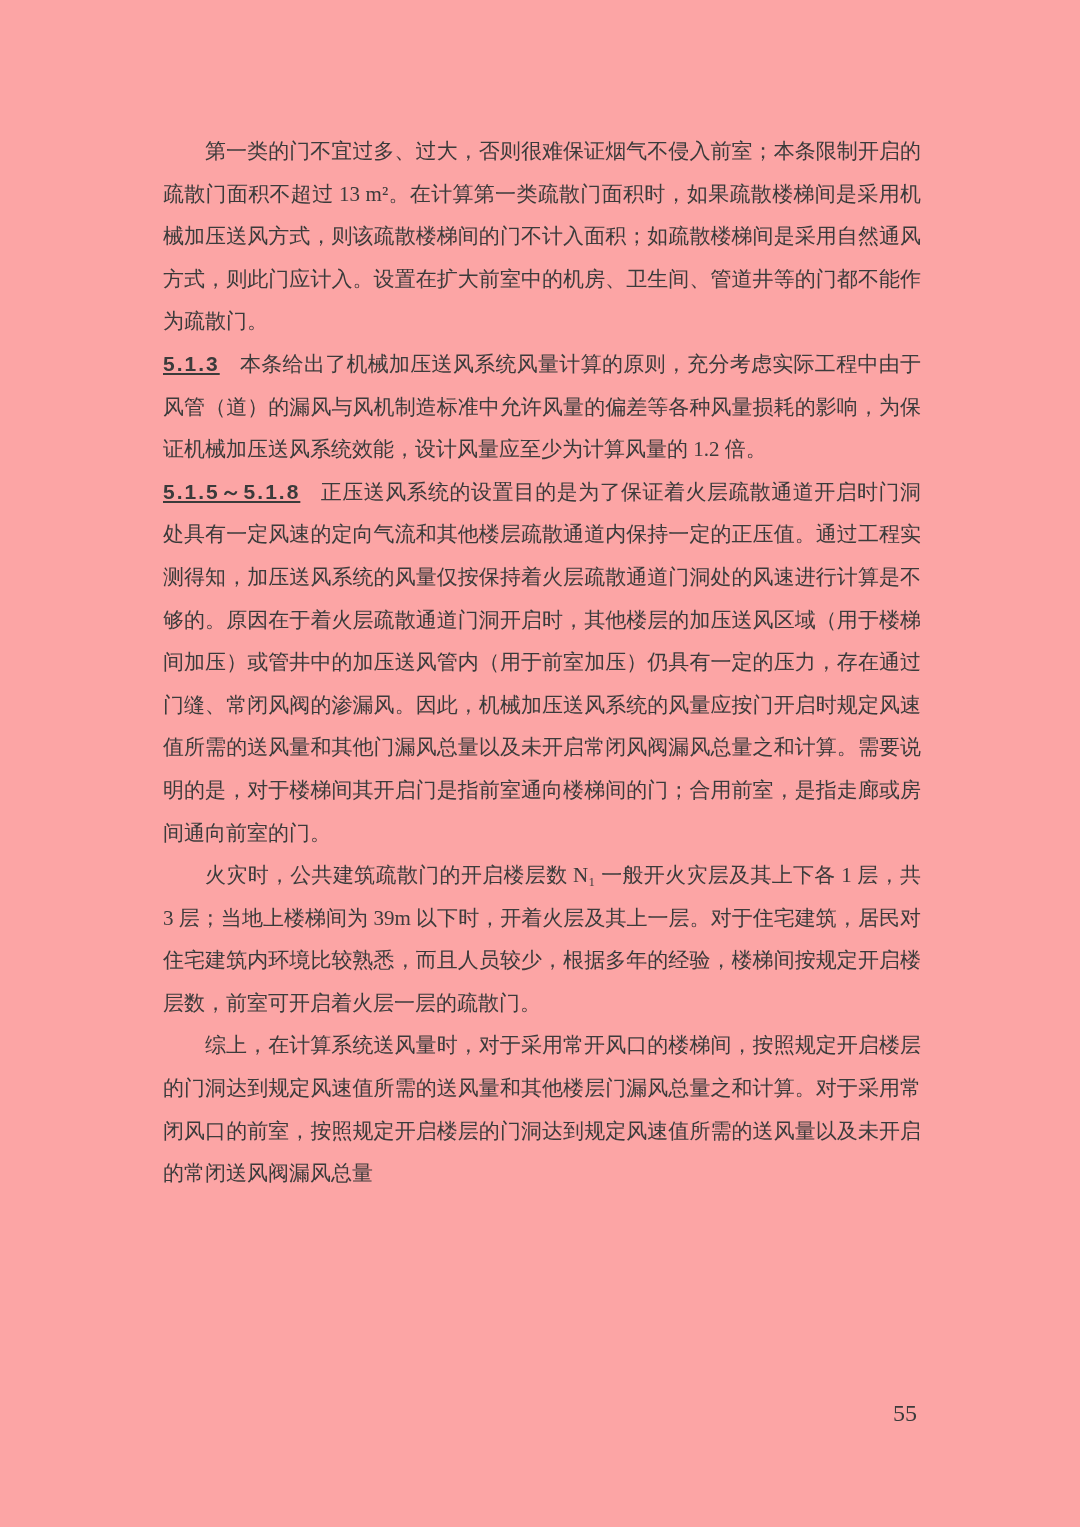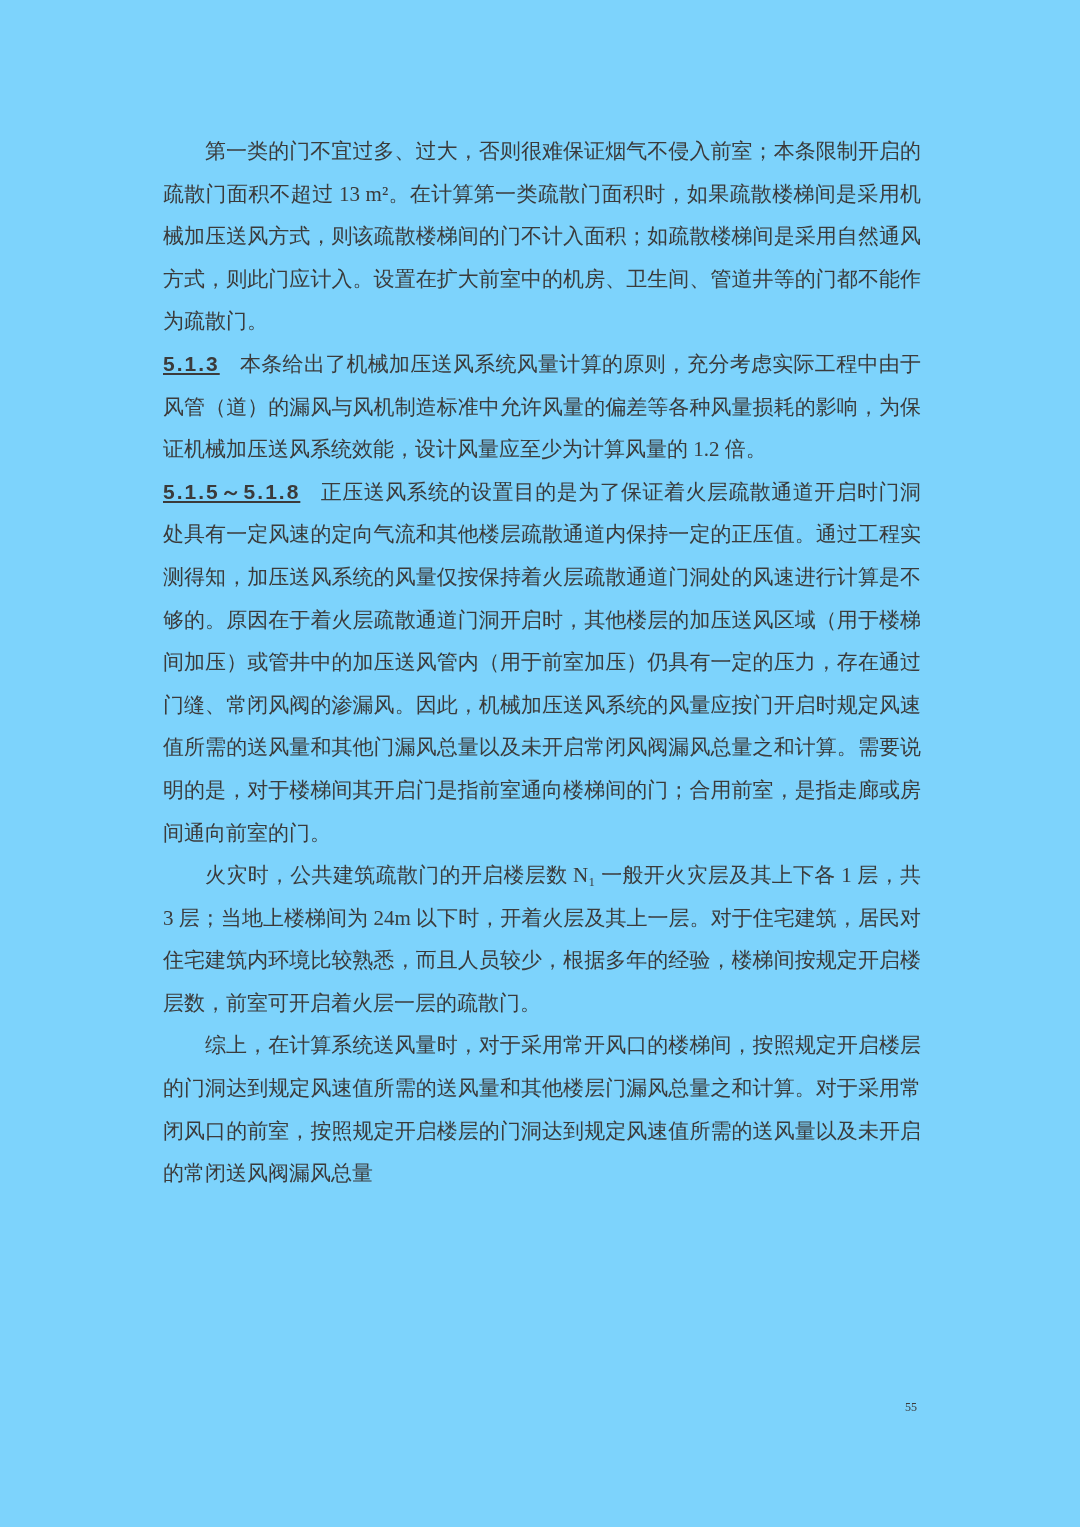--- a/index.html
+++ b/index.html
@@ -4,21 +4,21 @@
 <style>
   html, body {
     margin: 0;
     padding: 0;
     background: #ffffff;
   }
   .page {
     position: relative;
     width: 1080px;
     height: 1527px;
-    background: #7dd3fc;
+    background: #fca5a5;
     font-family: "Liberation Serif", "DejaVu Serif", serif;
     color: #3b3b3b;
     overflow: hidden;
   }
   .textblock {
     position: absolute;
     left: 163px;
     top: 130px;
     width: 758px;
     font-size: 21px;
@@ -38,39 +38,39 @@
     font-weight: bold;
     letter-spacing: 2px;
     margin-right: 20px;
     white-space: nowrap;
     text-decoration: underline;
   }
   .page-number {
     position: absolute;
     right: 163px;
     top: 1400px;
-    font-size: 12px;
+    font-size: 24px;
     color: #3b3b3b;
   }
 </style>
 </head>
 <body>
 
 <div class="page">
   <div class="textblock" id="paragraphs">
       <p class="indent">
     <span>第一类的门不宜过多、过大，否则很难保证烟气不侵入前室；本条限制开启的疏散门面积不超过 13 m²。在计算第一类疏散门面积时，如果疏散楼梯间是采用机械加压送风方式，则该疏散楼梯间的门不计入面积；如疏散楼梯间是采用自然通风方式，则此门应计入。设置在扩大前室中的机房、卫生间、管道井等的门都不能作为疏散门。</span>
   </p>
       <p>
     <span class="sec-label">5.1.3</span><span>本条给出了机械加压送风系统风量计算的原则，充分考虑实际工程中由于风管（道）的漏风与风机制造标准中允许风量的偏差等各种风量损耗的影响，为保证机械加压送风系统效能，设计风量应至少为计算风量的 1.2 倍。</span>
   </p>
       <p>
     <span class="sec-label">5.1.5～5.1.8</span><span>正压送风系统的设置目的是为了保证着火层疏散通道开启时门洞处具有一定风速的定向气流和其他楼层疏散通道内保持一定的正压值。通过工程实测得知，加压送风系统的风量仅按保持着火层疏散通道门洞处的风速进行计算是不够的。原因在于着火层疏散通道门洞开启时，其他楼层的加压送风区域（用于楼梯间加压）或管井中的加压送风管内（用于前室加压）仍具有一定的压力，存在通过门缝、常闭风阀的渗漏风。因此，机械加压送风系统的风量应按门开启时规定风速值所需的送风量和其他门漏风总量以及未开启常闭风阀漏风总量之和计算。需要说明的是，对于楼梯间其开启门是指前室通向楼梯间的门；合用前室，是指走廊或房间通向前室的门。</span>
   </p>
       <p class="indent">
-    <span>火灾时，公共建筑疏散门的开启楼层数 N₁ 一般开火灾层及其上下各 1 层，共 3 层；当地上楼梯间为 24m 以下时，开着火层及其上一层。对于住宅建筑，居民对住宅建筑内环境比较熟悉，而且人员较少，根据多年的经验，楼梯间按规定开启楼层数，前室可开启着火层一层的疏散门。</span>
+    <span>火灾时，公共建筑疏散门的开启楼层数 N₁ 一般开火灾层及其上下各 1 层，共 3 层；当地上楼梯间为 39m 以下时，开着火层及其上一层。对于住宅建筑，居民对住宅建筑内环境比较熟悉，而且人员较少，根据多年的经验，楼梯间按规定开启楼层数，前室可开启着火层一层的疏散门。</span>
   </p>
       <p class="indent">
     <span>综上，在计算系统送风量时，对于采用常开风口的楼梯间，按照规定开启楼层的门洞达到规定风速值所需的送风量和其他楼层门漏风总量之和计算。对于采用常闭风口的前室，按照规定开启楼层的门洞达到规定风速值所需的送风量以及未开启的常闭送风阀漏风总量</span>
   </p>
     </div>
   <div class="page-number">55</div>
 </div>
 
 </body></html>

